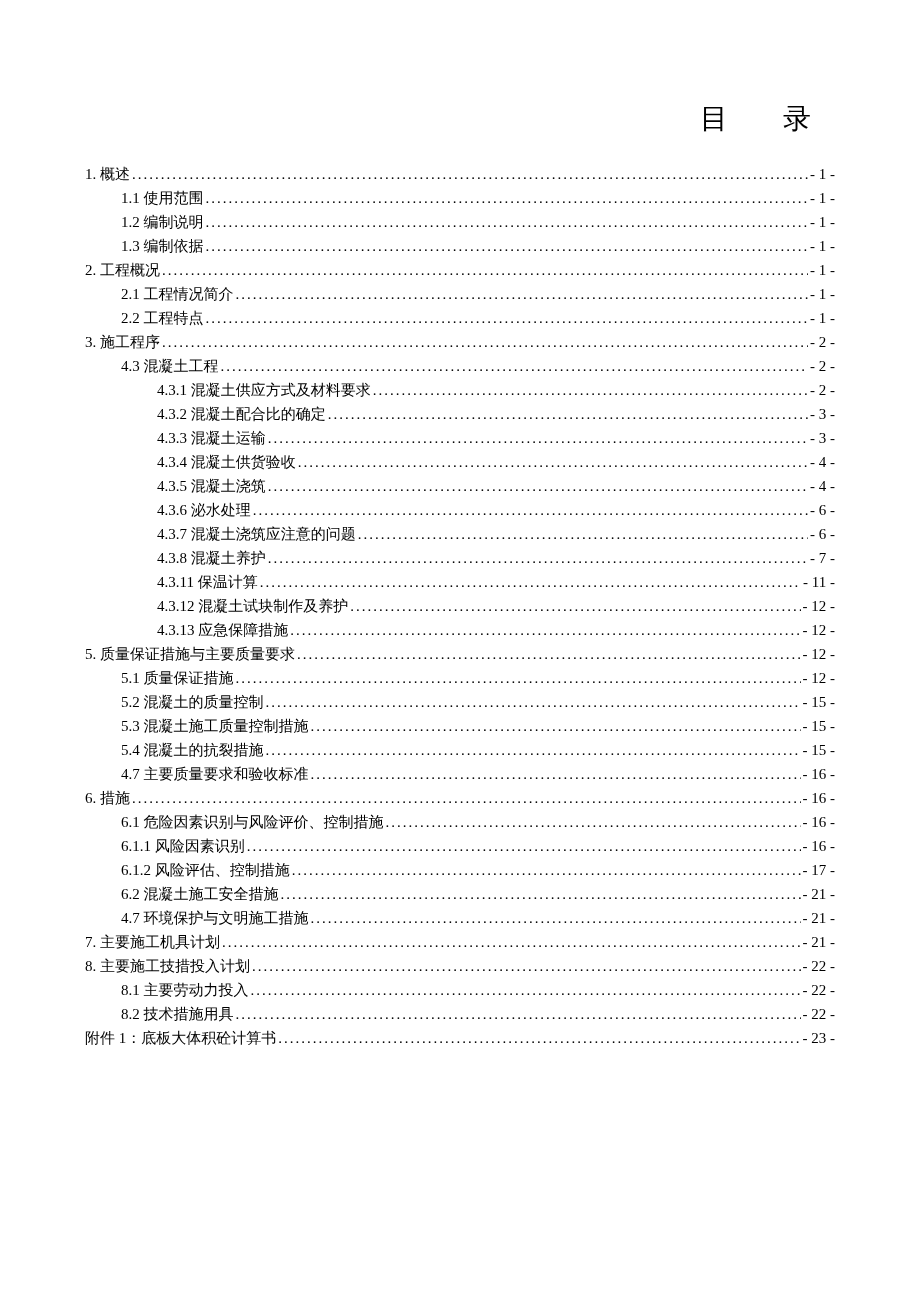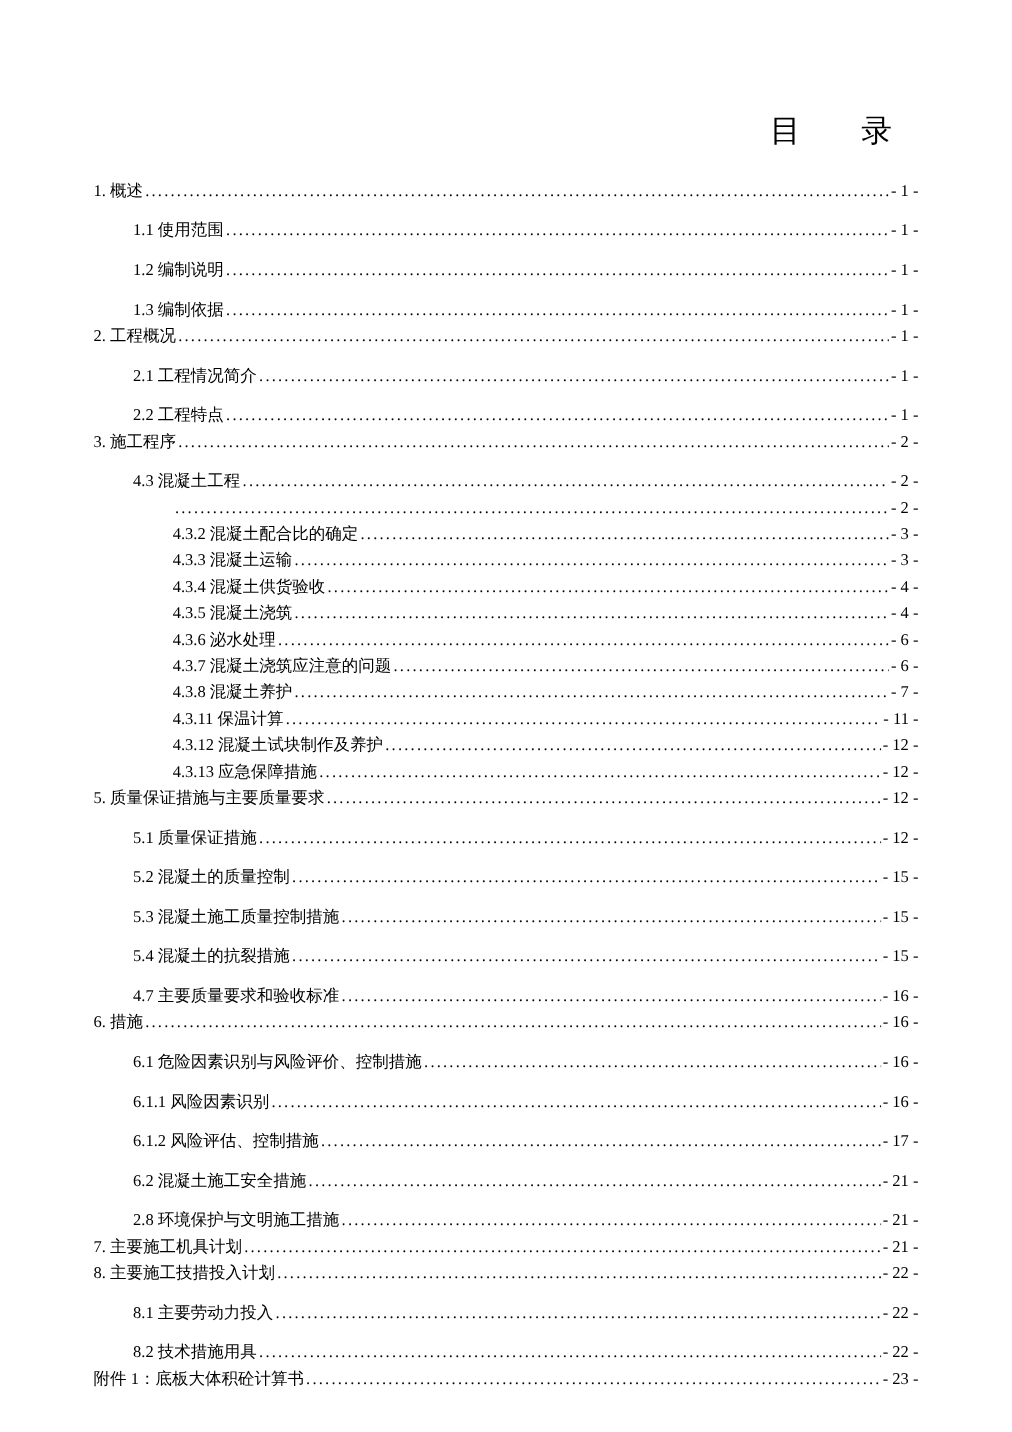--- a/index.html
+++ b/index.html
@@ -20,21 +20,21 @@
       font-family: "SimSun", "宋体", serif;
     }
     .toc-line {
       display: flex;
       align-items: flex-end;
       font-size: 15px;
       line-height: 1.6;
       white-space: nowrap;
     }
     .level-0 { padding-left: 0; }
-    .level-1 { padding-left: 36px; margin-top: 12px; }
+    .level-1 { padding-left: 36px; }
     .level-2 { padding-left: 72px; }
     .toc-label { flex: 0 0 auto; }
     .toc-dots {
       flex: 1 1 auto;
       overflow: hidden;
       letter-spacing: 2px;
       color: #000;
       position: relative;
       margin: 0 2px;
     }
@@ -92,20 +92,21 @@
       <span class="toc-label">3. 施工程序</span>
       <span class="toc-dots"></span>
       <span class="toc-page">- 2 -</span>
     </div>
     <div class="toc-line level-1">
       <span class="toc-label">4.3 混凝土工程</span>
       <span class="toc-dots"></span>
       <span class="toc-page">- 2 -</span>
     </div>
     <div class="toc-line level-2">
+      <span class="toc-label">4.3.1 混凝土供应方式及材料要求</span>
       <span class="toc-dots"></span>
       <span class="toc-page">- 2 -</span>
     </div>
     <div class="toc-line level-2">
       <span class="toc-label">4.3.2 混凝土配合比的确定</span>
       <span class="toc-dots"></span>
       <span class="toc-page">- 3 -</span>
     </div>
     <div class="toc-line level-2">
       <span class="toc-label">4.3.3 混凝土运输</span>
@@ -201,21 +202,21 @@
       <span class="toc-label">6.1.2 风险评估、控制措施</span>
       <span class="toc-dots"></span>
       <span class="toc-page">- 17 -</span>
     </div>
     <div class="toc-line level-1">
       <span class="toc-label">6.2 混凝土施工安全措施</span>
       <span class="toc-dots"></span>
       <span class="toc-page">- 21 -</span>
     </div>
     <div class="toc-line level-1">
-      <span class="toc-label">2.8 环境保护与文明施工措施</span>
+      <span class="toc-label">4.7 环境保护与文明施工措施</span>
       <span class="toc-dots"></span>
       <span class="toc-page">- 21 -</span>
     </div>
     <div class="toc-line level-0">
       <span class="toc-label">7. 主要施工机具计划</span>
       <span class="toc-dots"></span>
       <span class="toc-page">- 21 -</span>
     </div>
     <div class="toc-line level-0">
       <span class="toc-label">8. 主要施工技措投入计划</span>

